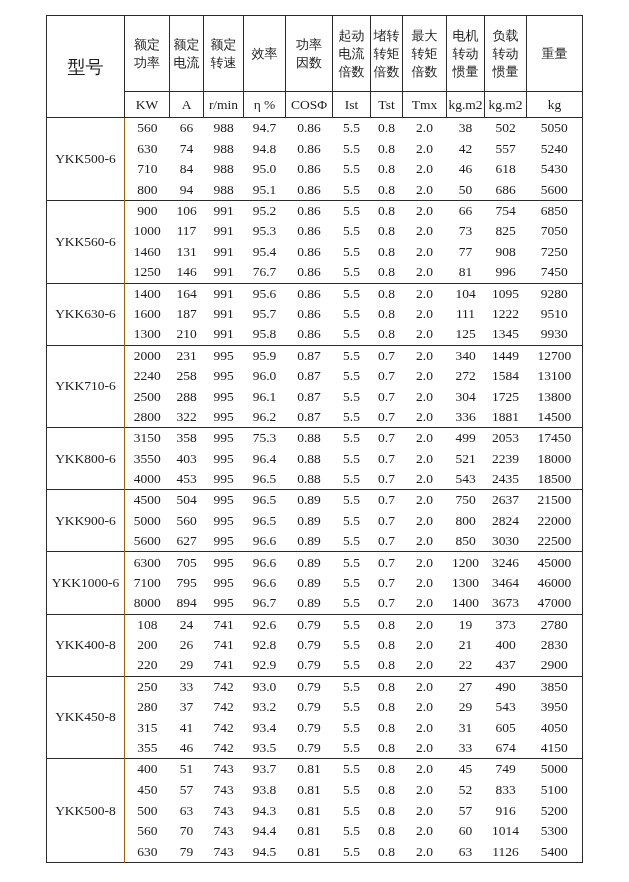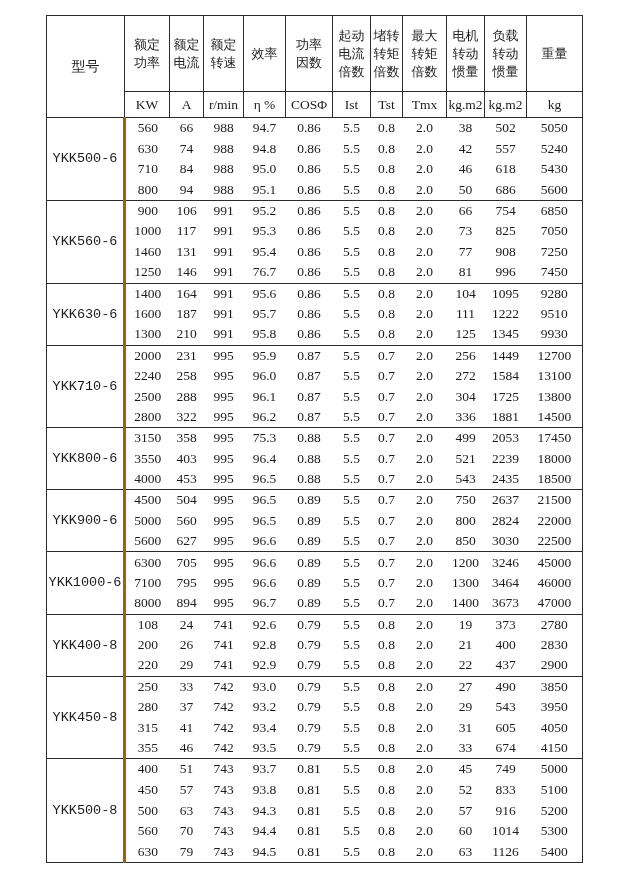--- a/index.html
+++ b/index.html
@@ -33,33 +33,32 @@
     padding: 0;
   }
   thead tr.header-main th { height: 76px; }
   thead tr.header-units th {
     height: 26px;
     border-bottom: 1.8px solid #2b2b2b;
     font-size: 13.5px;
     line-height: 14px;
     margin-left: 12px;
   }
-  th.model-header { font-size: 14px; }
+  th.model-header { font-size: 18px; }
   tbody td {
     text-align: center;
     vertical-align: middle;
     height: 20.7px;
     font-size: 13.5px;
     padding: 0;
     border: none;
   }
   tbody td.model-cell {
-    border-right: 3px solid #a16207;
+    border-right: 1px solid #a16207;
     font-size: 13.5px;
-    font-family: Liberation Mono, monospace;
   }
   tbody tr.group-start td { border-top: 1.6px solid #2b2b2b; }
 </style>
 </head>
 <body>
 
 <div class="page">
   <table class="spec-table">
     <colgroup>
       <col style="width:78px">
@@ -268,21 +267,21 @@
         <tr class="group-start">
           <td class="model-cell" rowspan="4">YKK710-6</td>
           <td>2000</td>
           <td>231</td>
           <td>995</td>
           <td>95.9</td>
           <td>0.87</td>
           <td>5.5</td>
           <td>0.7</td>
           <td>2.0</td>
-          <td>256</td>
+          <td>340</td>
           <td>1449</td>
           <td>12700</td>
         </tr>
         <tr>
           <td>2240</td>
           <td>258</td>
           <td>995</td>
           <td>96.0</td>
           <td>0.87</td>
           <td>5.5</td>

